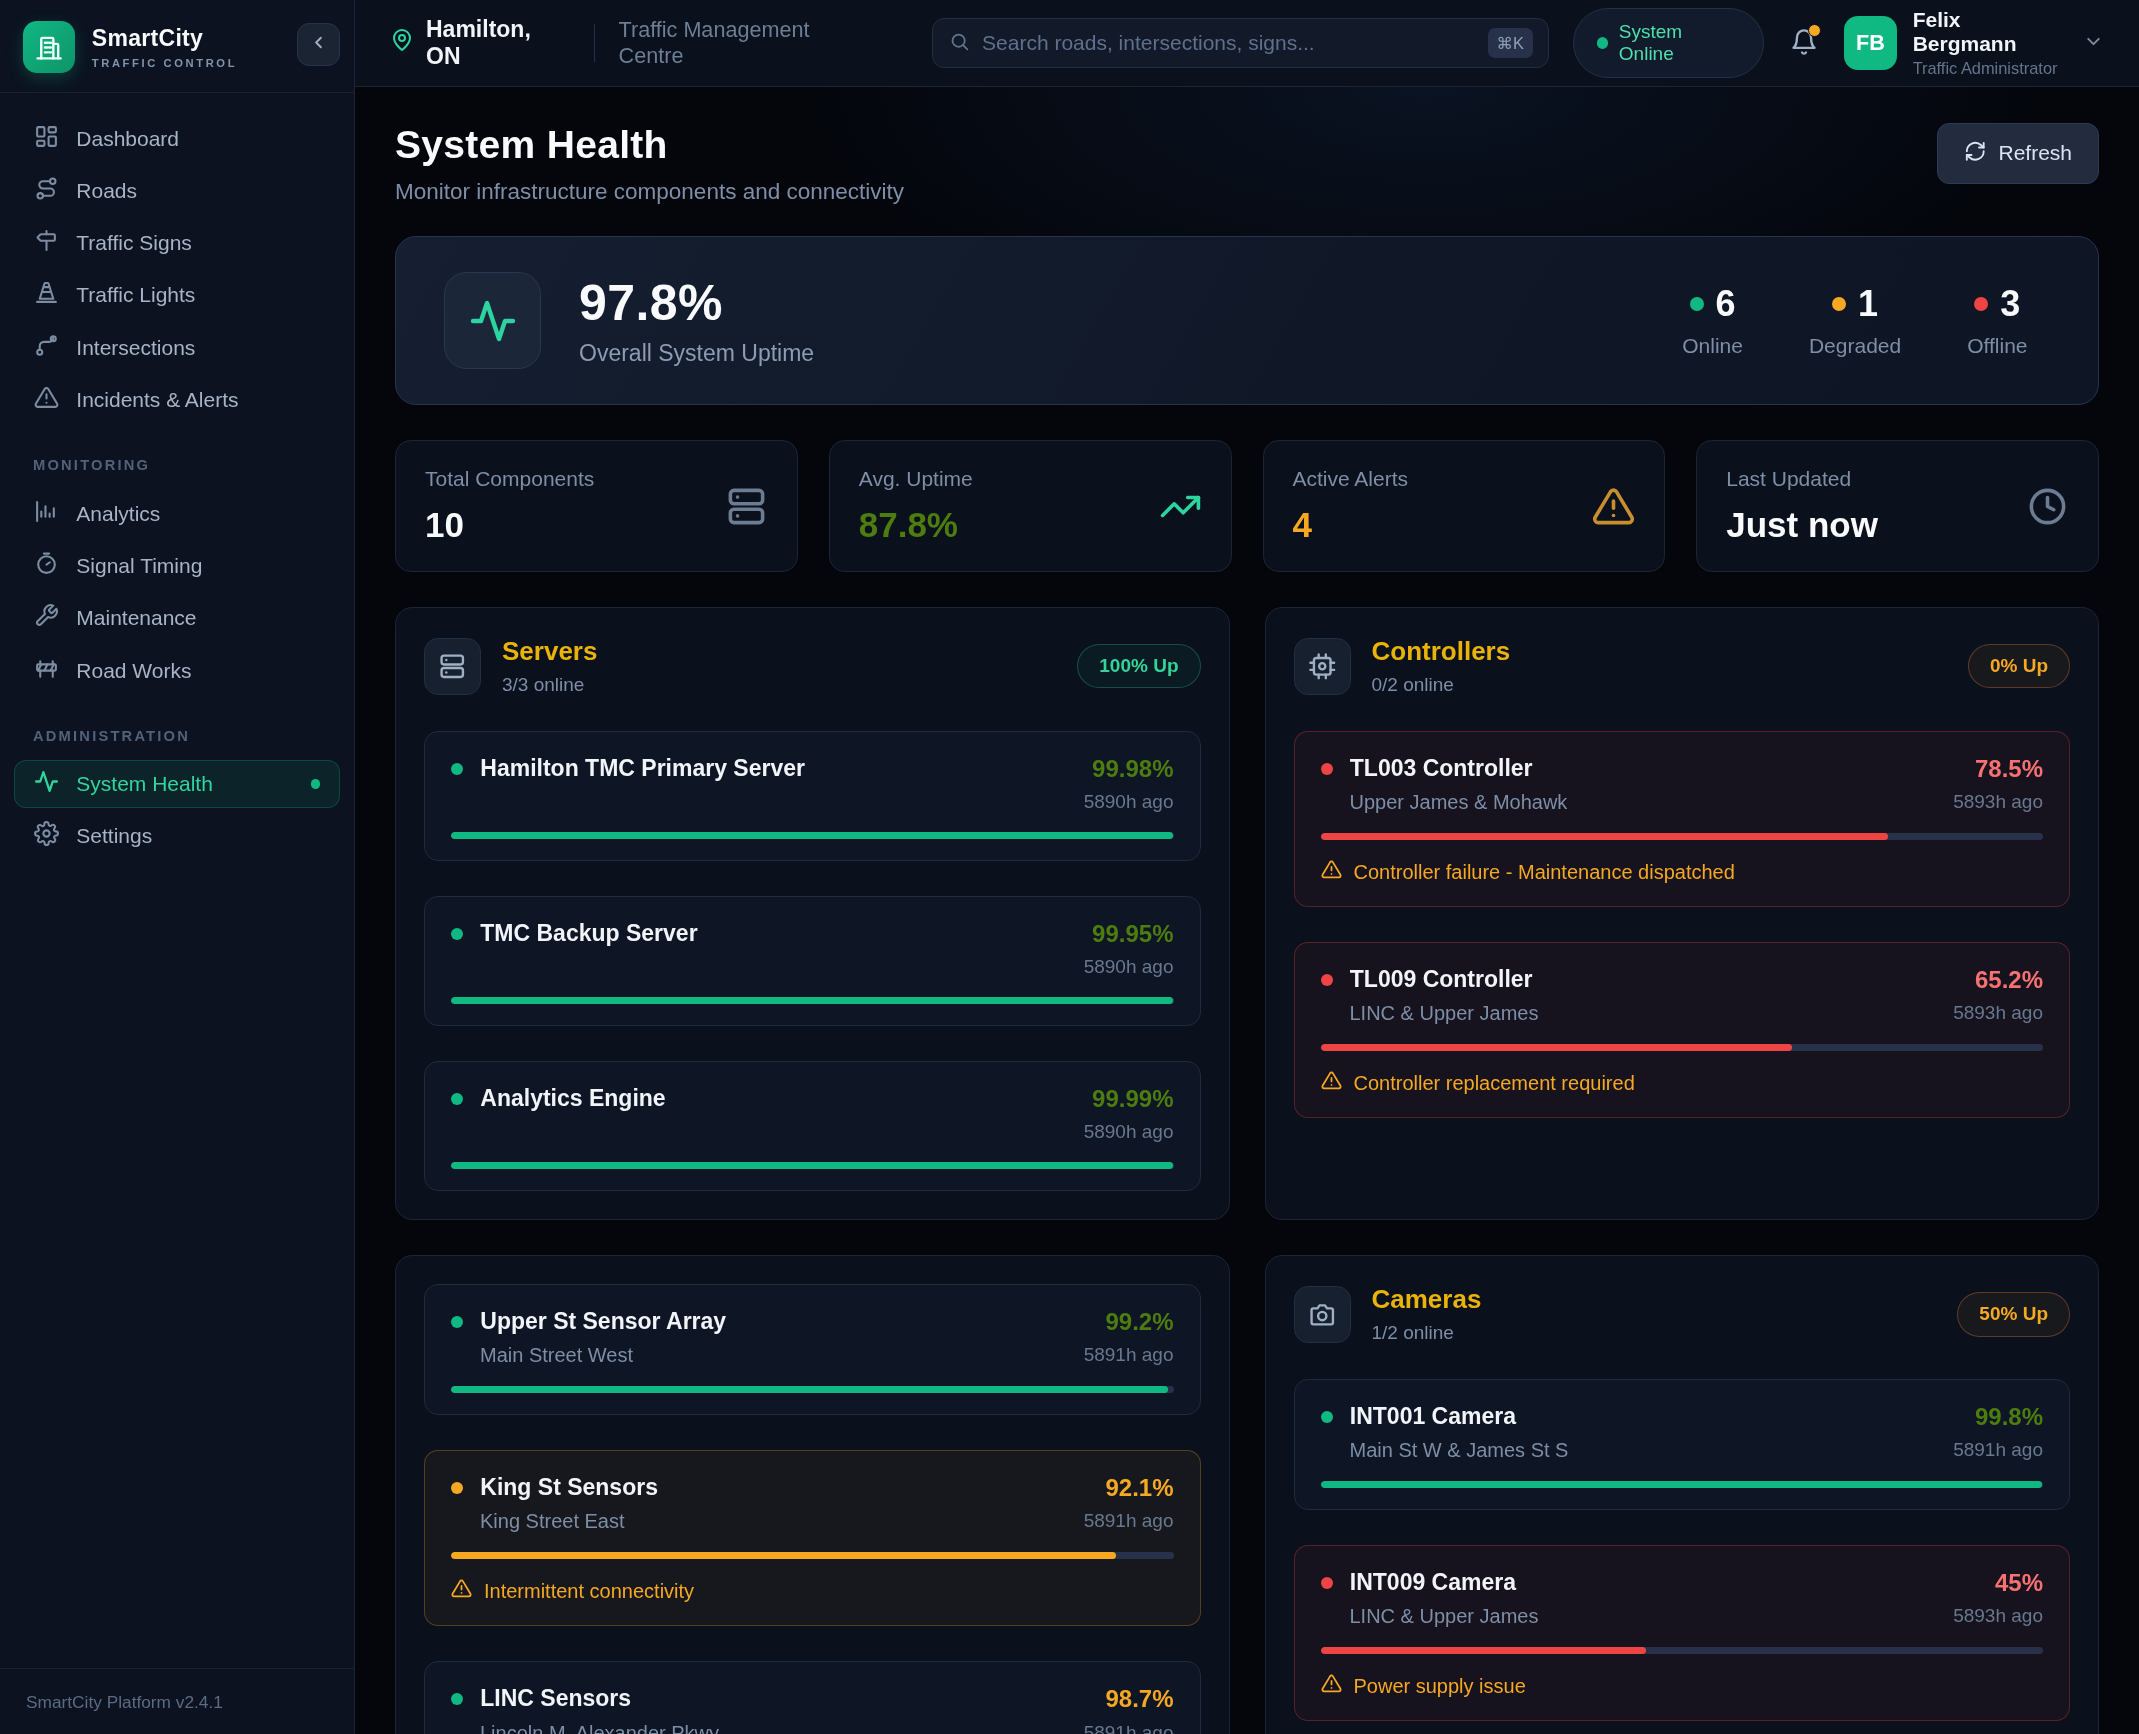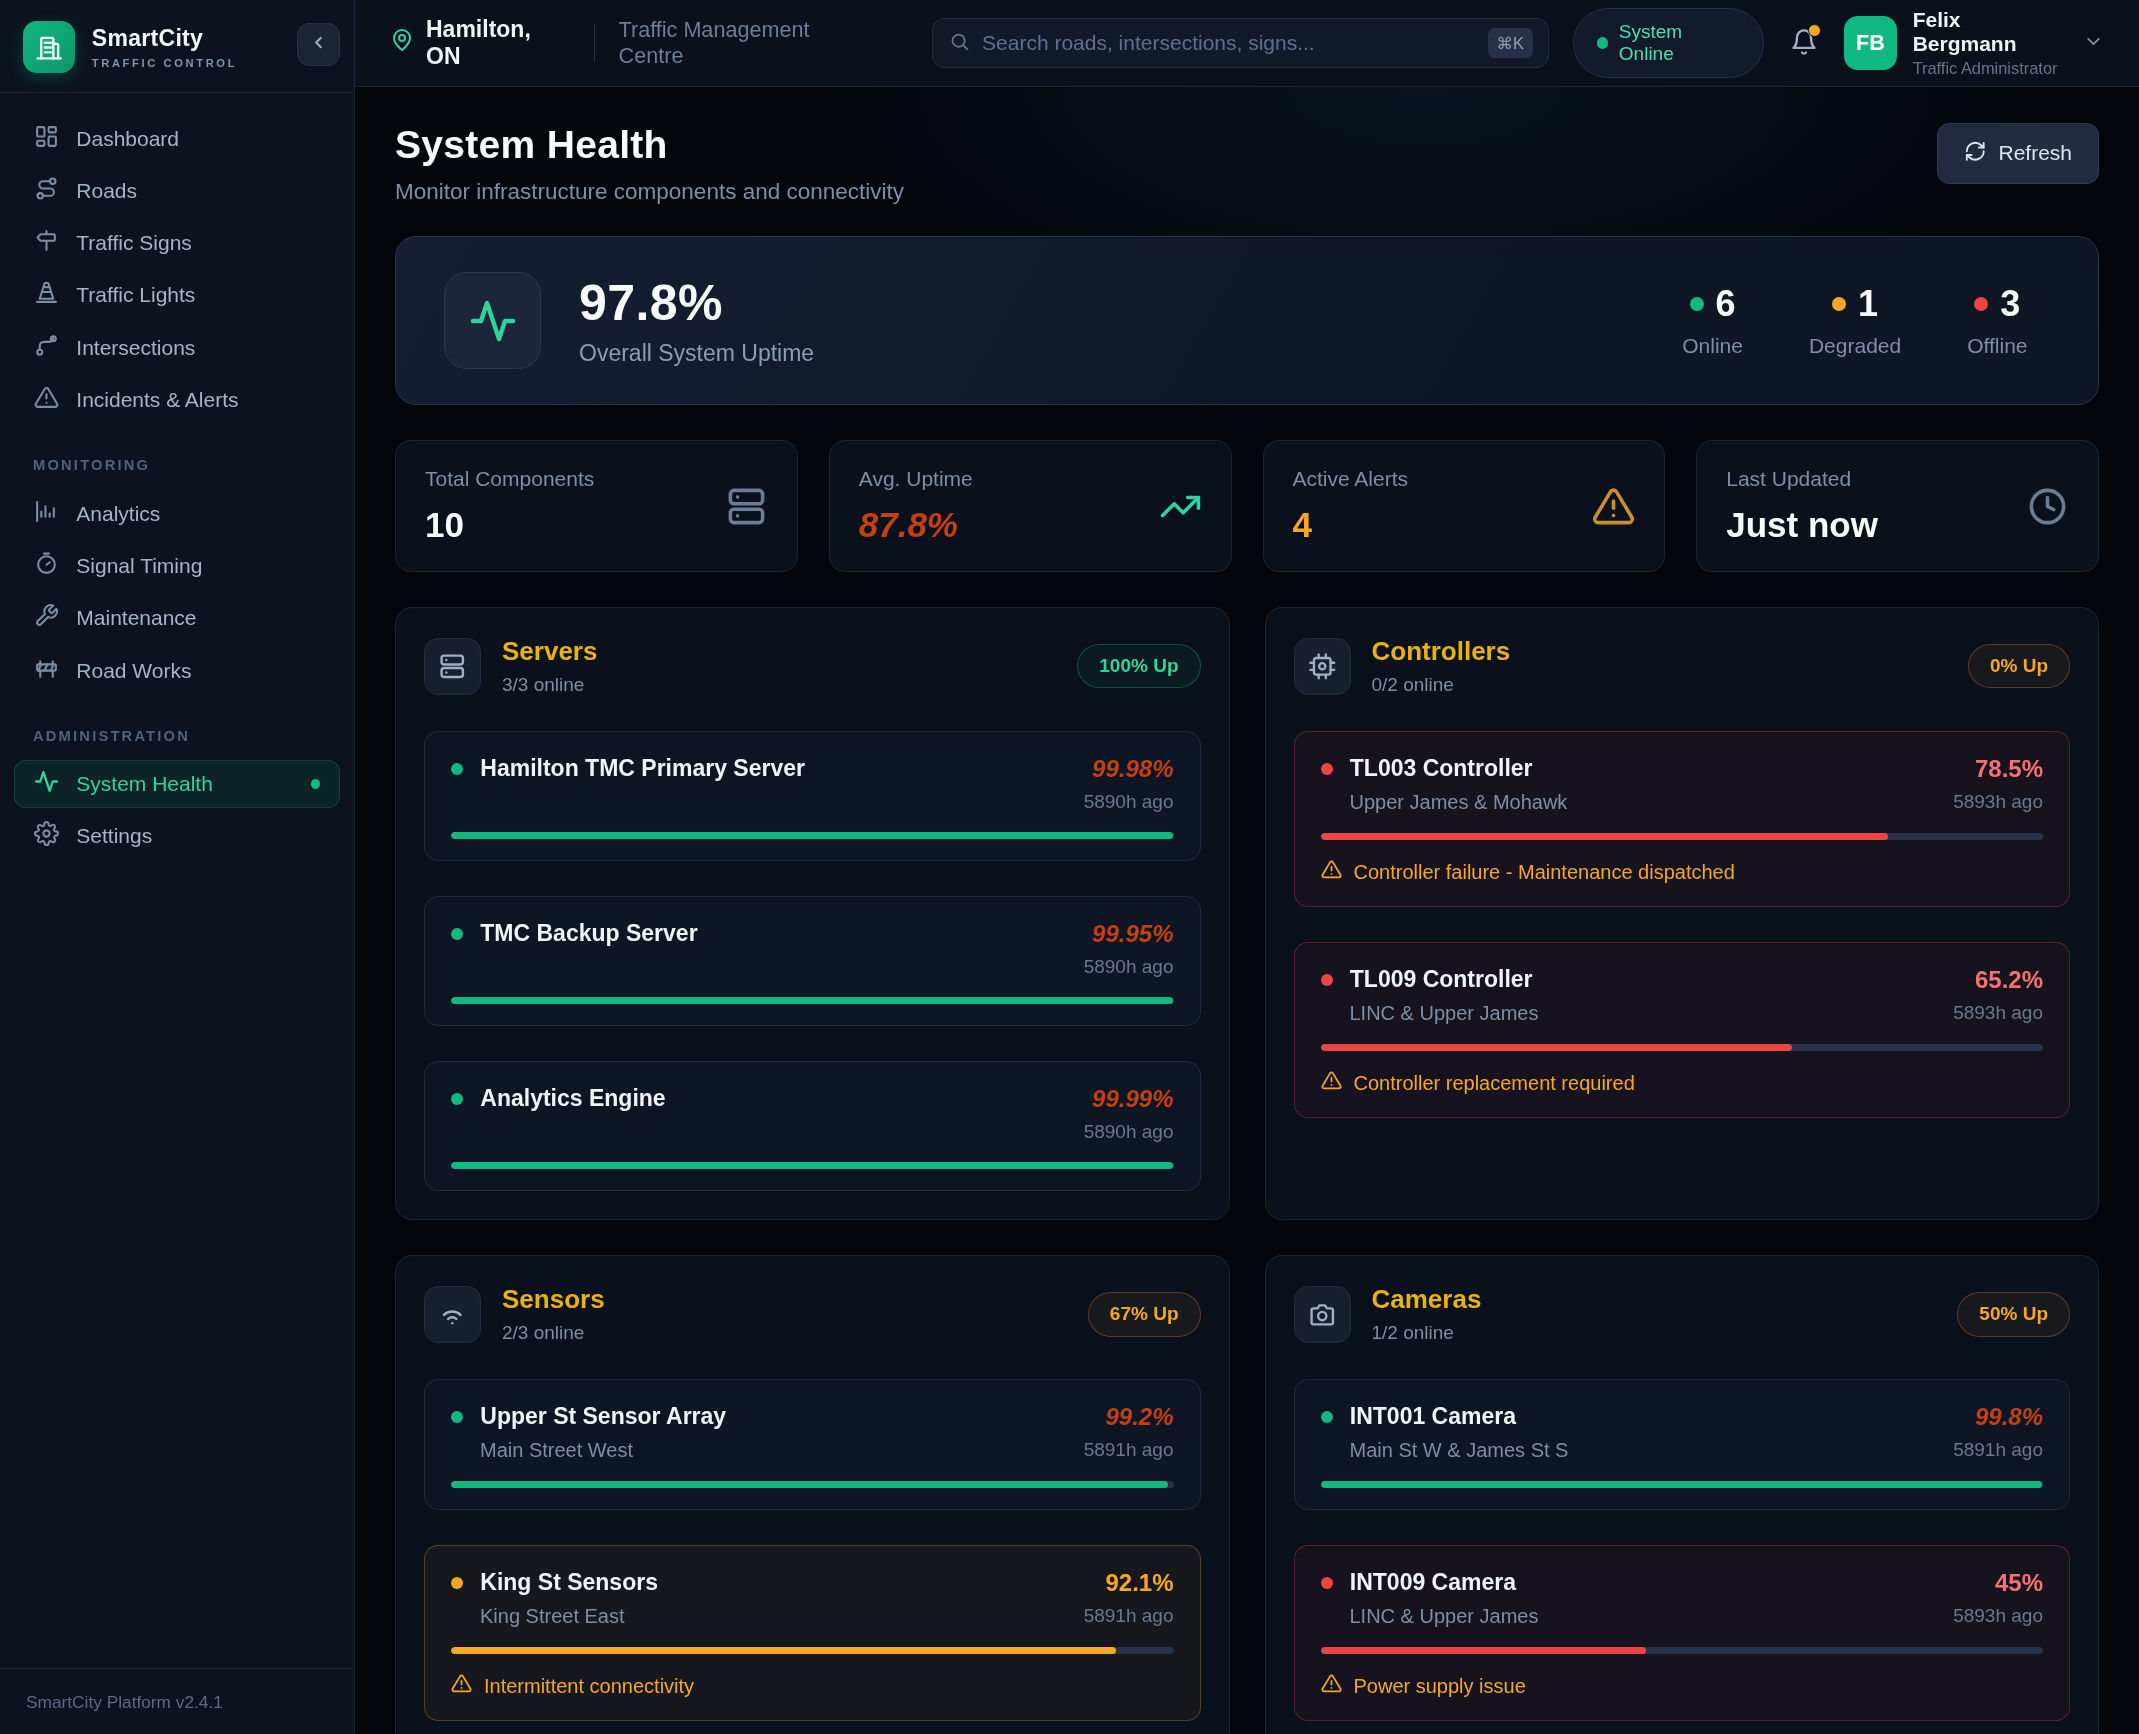--- a/index.html
+++ b/index.html
@@ -124,21 +124,21 @@
   .row-name { font-size:23px; font-weight:bold; color:#f1f5f9; }
   .row-pct { margin-left:auto; font-size:24px; font-weight:bold; }
   .row-line2 { display:flex; margin-top:8.6px; padding-left:29px; }
   .row-loc { font-size:20px; color:#7d8ea6; }
   .row-time { margin-left:auto; font-size:19px; color:#68798f; }
   .row-bar { margin-top:19px; height:7px; border-radius:4.3px; background:#27324a; overflow:hidden; }
   .row-bar .fill { height:100%; border-radius:4.3px; }
   .row-alert { display:flex; align-items:center; gap:12px; margin-top:19px; color:#f6a823; font-size:20px; }
   .row-alert svg { width:21px; height:21px; flex:0 0 21px; }
 
-  .c-green { color:#c2410c;font-style:italic; } .c-amber { color:#f6a823; } .c-red { color:#f87171; } .c-white { color:#f8fafc; }
+  .c-green { color:#4d7c0f; } .c-amber { color:#f6a823; } .c-red { color:#f87171; } .c-white { color:#f8fafc; }
   .bg-green { background:#10b981; } .bg-amber { background:#f6a823; } .bg-red { background:#ef4444; }
 </style>
 </head>
 <body>
 
 <svg width="0" height="0" style="position:absolute" aria-hidden="true">
   <defs>
     <symbol id="i-building" viewBox="0 0 24 24" fill="none" stroke="currentColor" stroke-width="2" stroke-linecap="round" stroke-linejoin="round">
         <path d="M6 21V5a1 1 0 0 1 1-1h8a1 1 0 0 1 1 1v16"></path>
         <path d="M16 9h3a1 1 0 0 1 1 1v11"></path>
@@ -593,32 +593,20 @@
               </div>
               <div class="row-alert">
                 <span><svg width="21" height="21" viewBox="0 0 24 24">
                     <use href="#i-warning"></use>
                   </svg></span>
                 <span>Controller replacement required</span>
               </div>
             </div>
           </div>
           <div class="group-card">
-            <div class="group-head">
-              <div class="group-ic">
-                <svg width="28.5" height="28.5" viewBox="0 0 33 33">
-                  <use href="#i-wifi"></use>
-                </svg>
-              </div>
-              <div>
-                <div class="group-title">Sensors</div>
-                <div class="group-sub">2/3 online</div>
-              </div>
-              <div class="badge amber">67% Up</div>
-            </div>
             <div class="row-item ">
               <div class="row-line1">
                 <span class="row-dot bg-green"></span>
                 <span class="row-name">Upper St Sensor Array</span>
                 <span class="row-pct c-green">99.2%</span>
               </div>
               <div class="row-line2">
                 <span class="row-loc">Main Street West</span>
                 <span class="row-time">5891h ago</span>
               </div>

